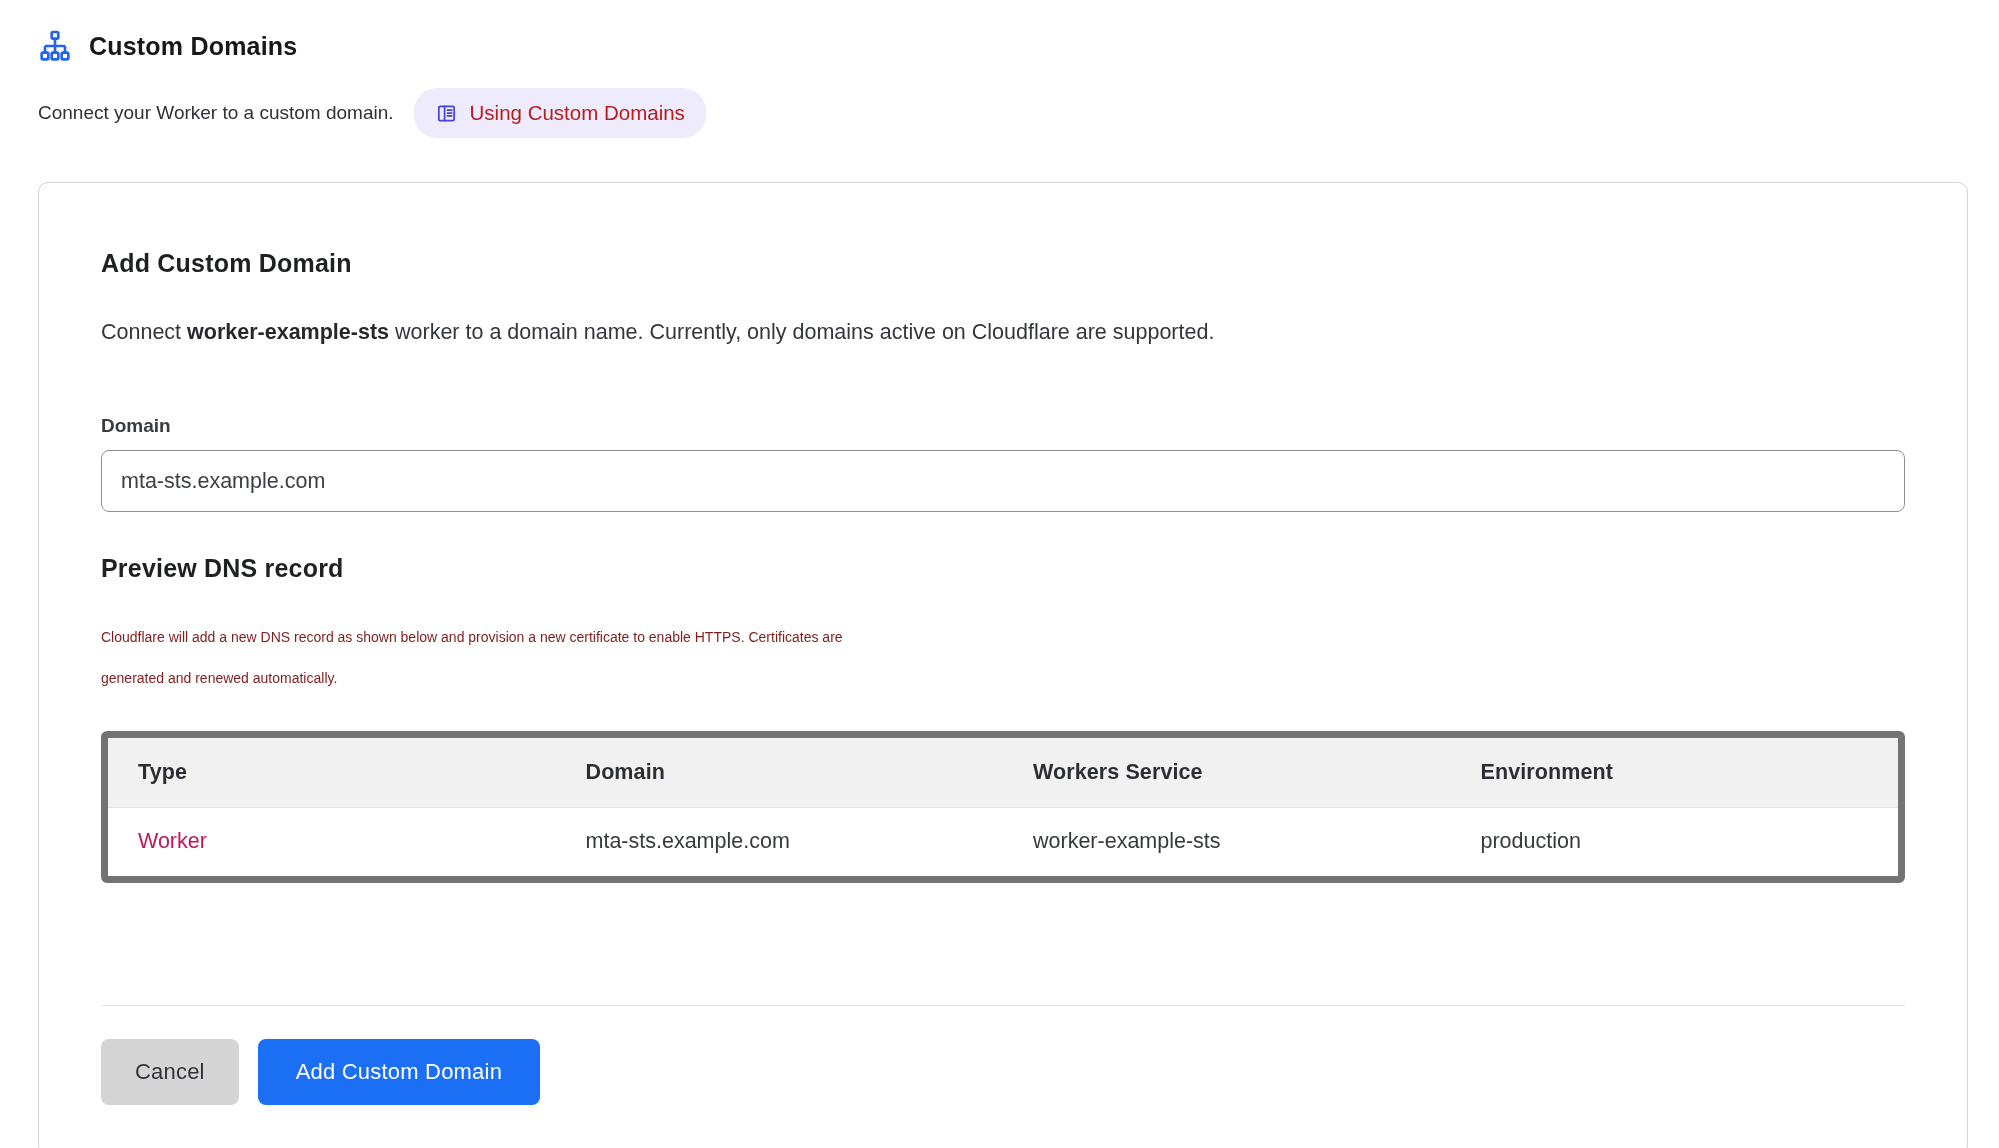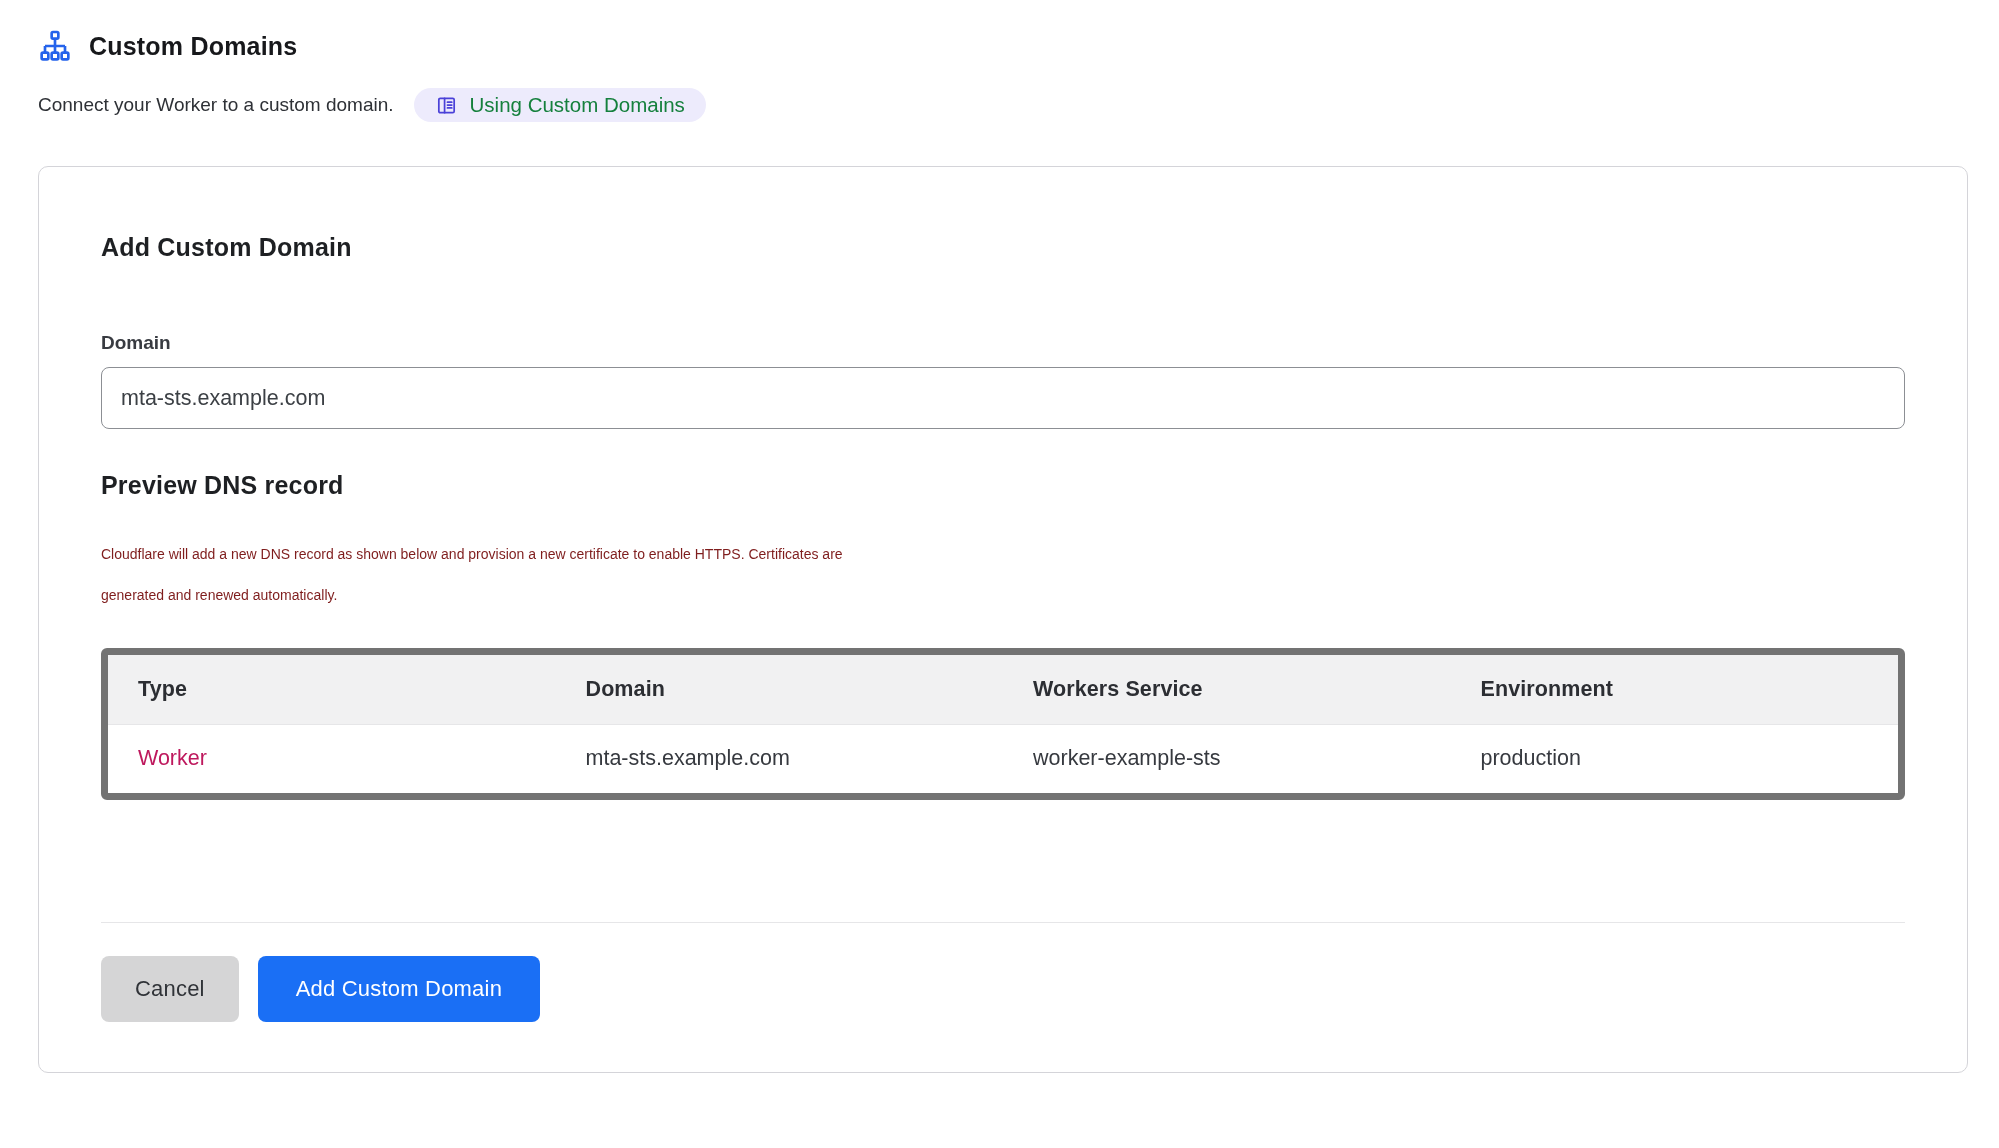--- a/index.html
+++ b/index.html
@@ -15,22 +15,22 @@
 
   
   .title-row { display: flex; align-items: center; gap: 17px; }
   .title-row h1 { font-size: 25px; font-weight: 700; color: #17181b; letter-spacing: .2px; }
   .sitemap-icon { width: 34px; height: 32px; display: block; }
 
   .subtitle-row { display: flex; align-items: center; gap: 20px; margin-top: 26px; }
   .subtitle { font-size: 19px; color: #2e3136; }
   .docs-badge {
     display: inline-flex; align-items: center; gap: 12px;
-    background: #edebfc; color: #15803d;
-    border-radius: 23px; height: 34px; padding: 0 21px;
+    background: #edebfc; color: #b91c1c;
+    border-radius: 23px; height: 50px; padding: 0 21px;
     font-size: 20.5px; text-decoration: none; cursor: pointer; justify-content: space-between;
   }
   .book-icon { width: 23px; height: 23px; display: block; }
 
   
   .card {
     margin-top: 44px;
     width: 1930px;
     border: 1px solid #d4d4d9;
     border-radius: 10px;
@@ -116,20 +116,21 @@
         </svg>
         <span>Using Custom Domains</span>
       </a>
     </div>
   </header>
 
   <section class="card">
 
     <h2 class="card-heading">Add Custom Domain</h2>
 
+    <p class="intro"><span>Connect </span><span class="worker-name">worker-example-sts</span><span> worker to a domain name. Currently, only domains active on Cloudflare are supported.</span></p>
 
     <label class="field-label">Domain</label>
     <input class="domain-input" type="text" value="mta-sts.example.com" style="">
 
     <h2 class="preview-heading">Preview DNS record</h2>
 
     <p class="preview-desc">
       <span>Cloudflare will add a new DNS record as shown below and provision a new certificate to enable HTTPS. Certificates are</span>
       <span>generated and renewed automatically.</span>
     </p>

